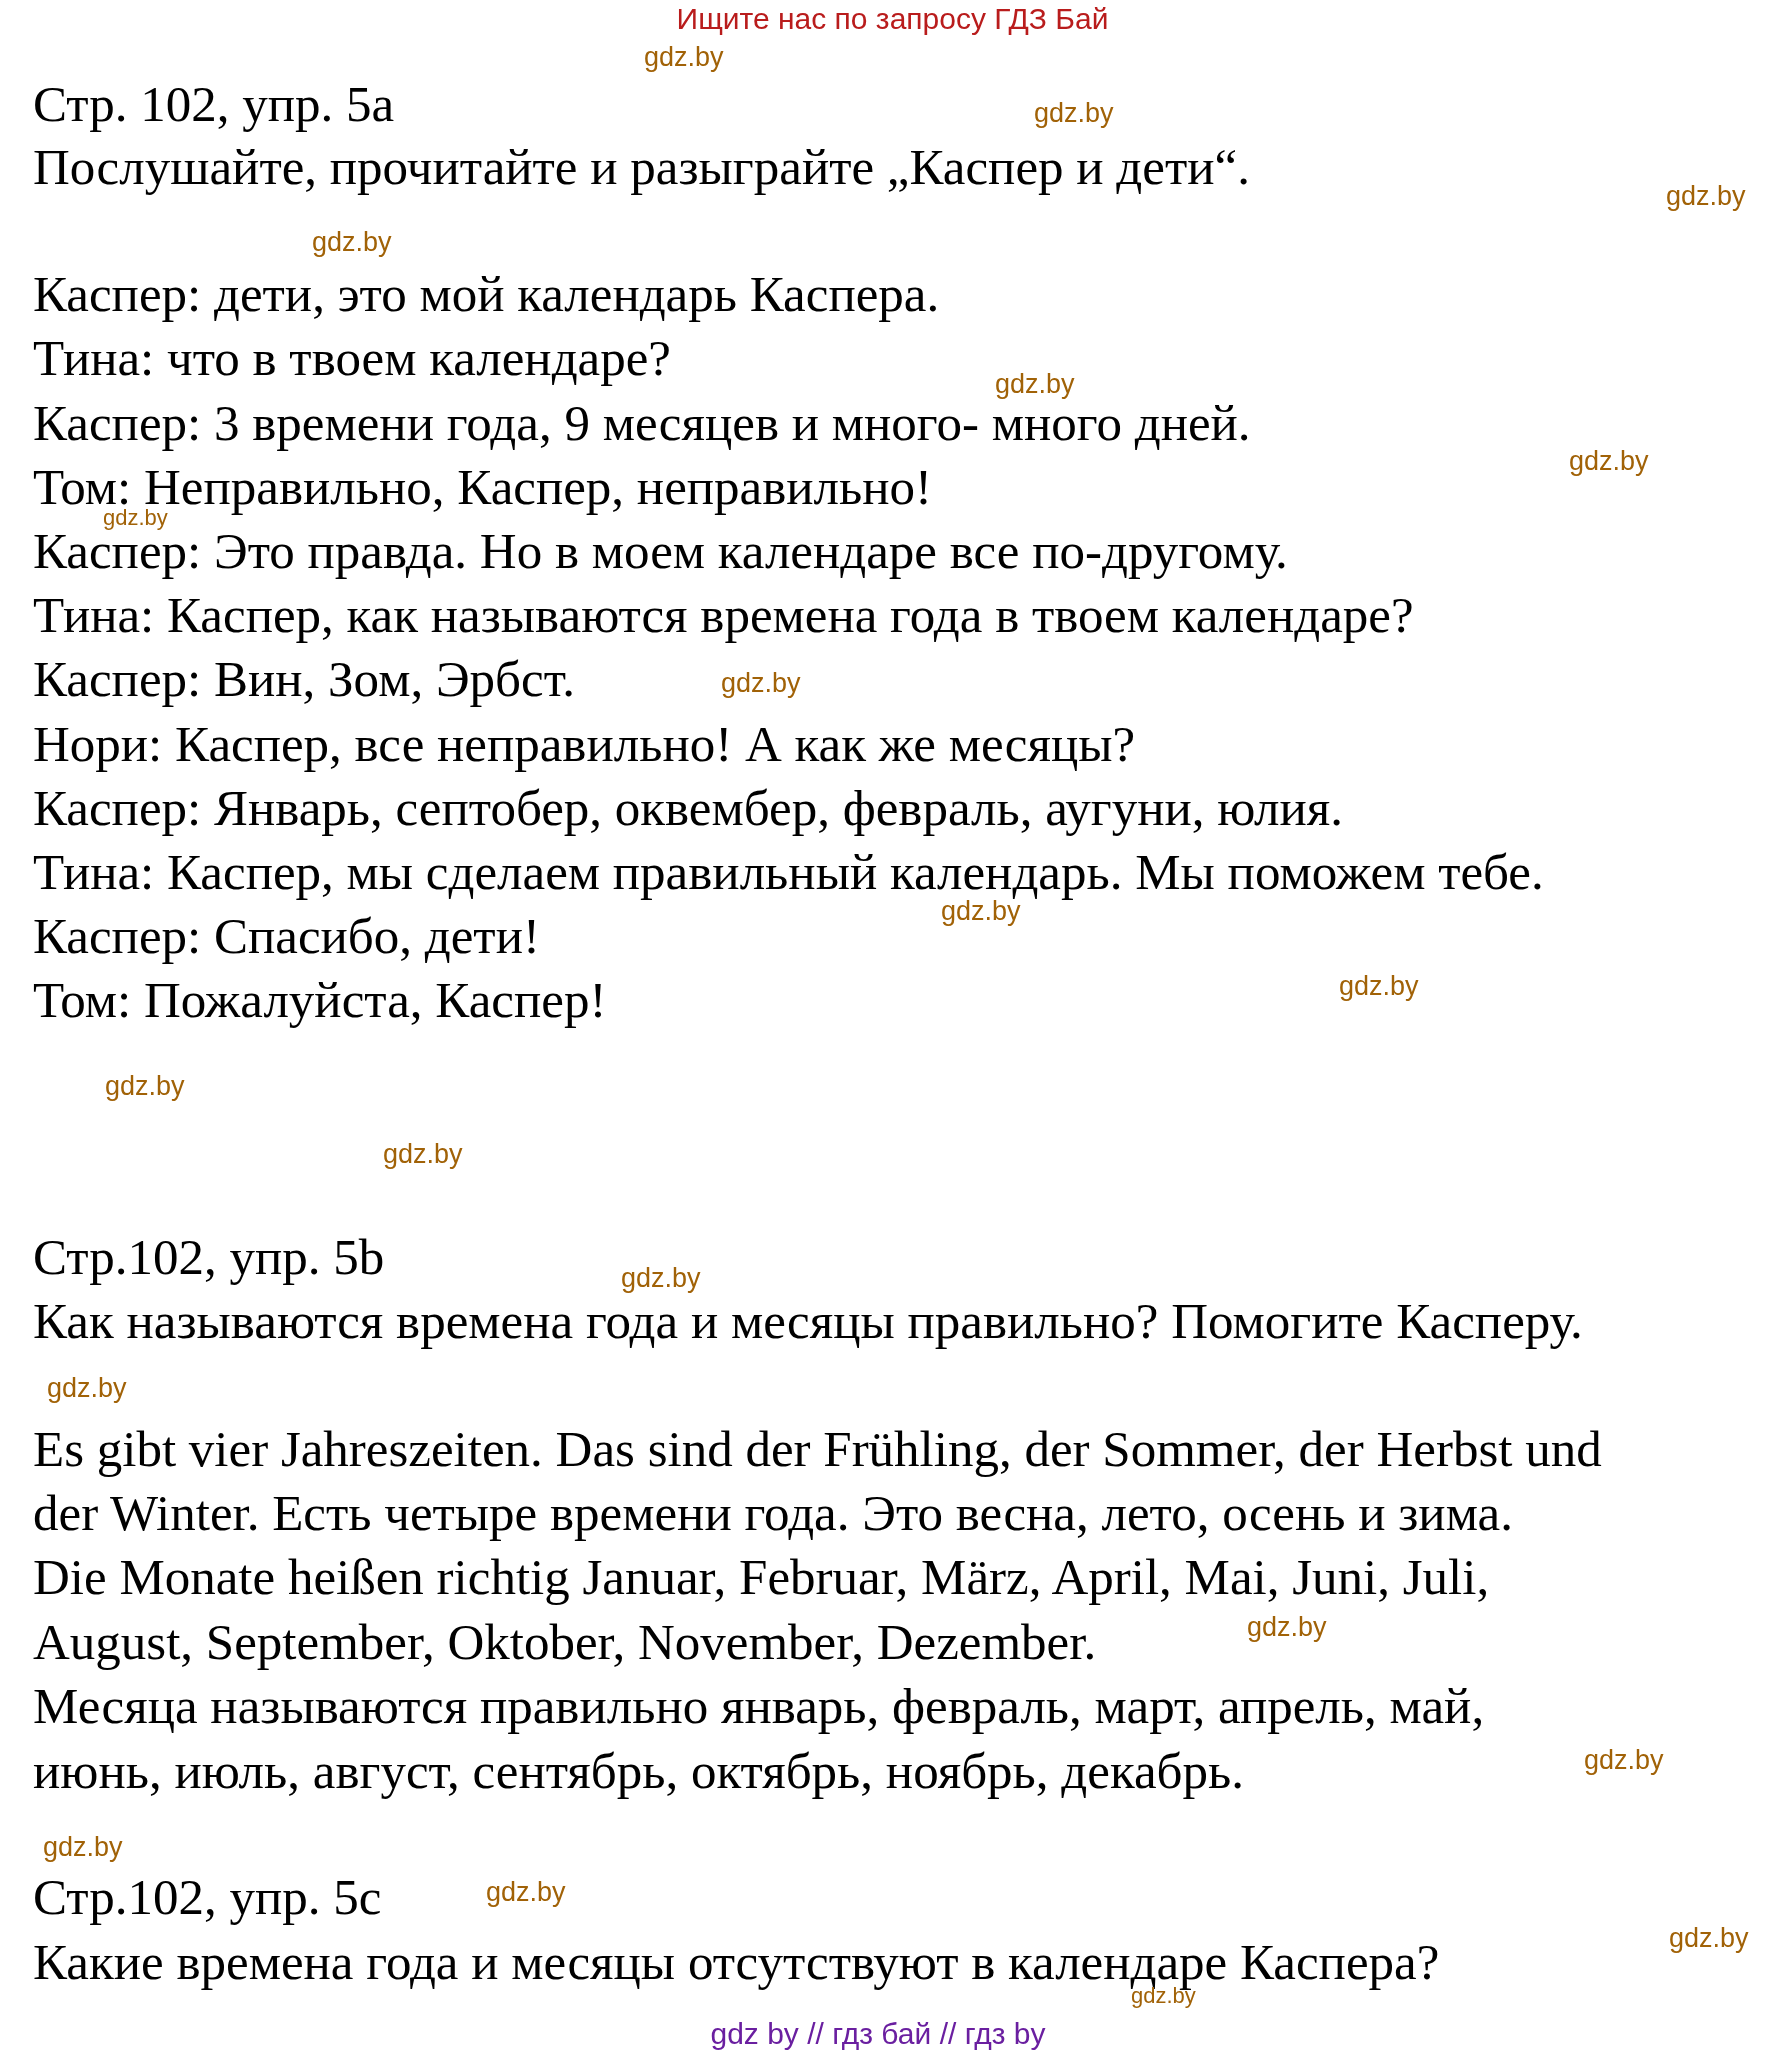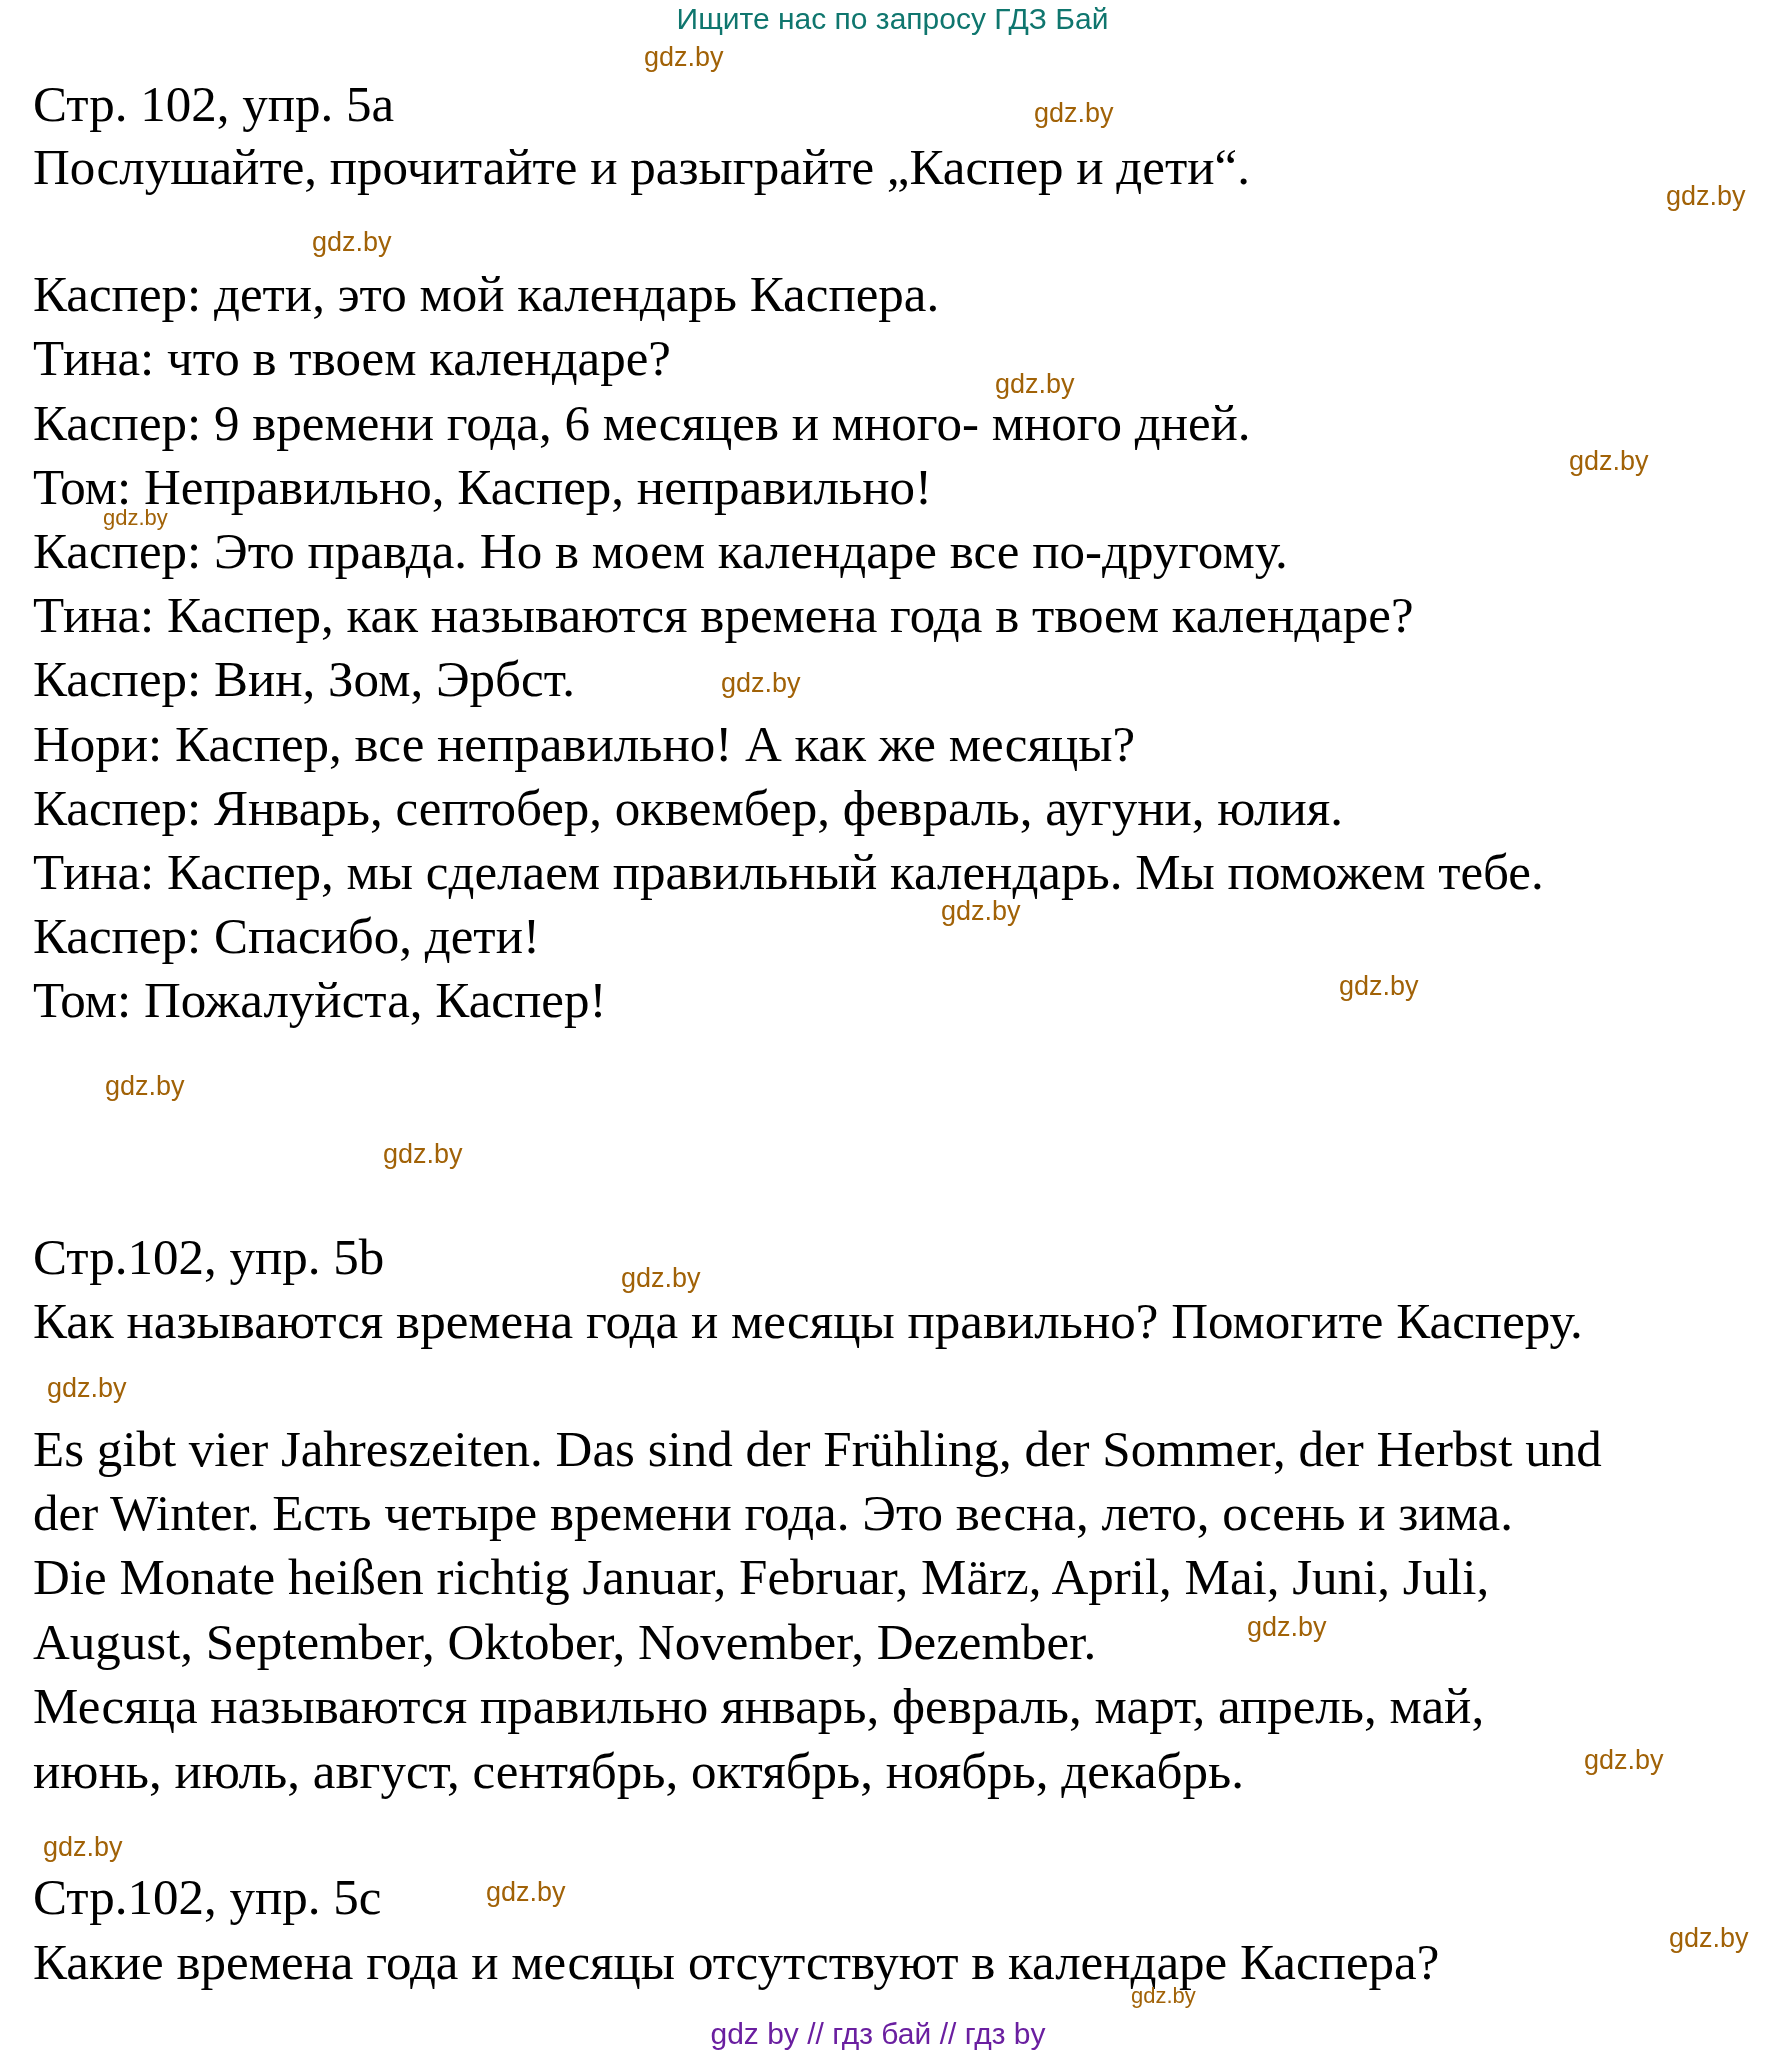--- a/index.html
+++ b/index.html
@@ -1,19 +1,19 @@
 <!DOCTYPE html>
 <html><head>
 <meta charset="utf-8">
 <style>
   html, body { margin: 0; padding: 0; background: #ffffff; }
   body { width: 1785px; height: 2068px; position: relative; overflow: hidden; }
   .banner {
     position: absolute; left: 0; width: 1785px; top: 1.9px; text-align: center;
-    font-family: "Liberation Sans", sans-serif; font-size: 30px; color: #0f766e;
+    font-family: "Liberation Sans", sans-serif; font-size: 30px; color: #b91c1c;
   }
   .footer {
     position: absolute; left: 0; width: 1756px; top: 2017px; text-align: center;
     font-family: "Liberation Sans", sans-serif; font-size: 30px; color: #6a1fa0;
   }
   .line {
     position: absolute; left: 33px; white-space: nowrap;
     font-family: "Liberation Serif", serif; font-size: 51px; color: #000; line-height: 1;
   }
   .wm {
@@ -25,21 +25,21 @@
 </head>
 <body>
 
 <div class="banner">Ищите нас по запросу ГДЗ Бай</div>
 
 <div class="line" style="top:79px">Стр. 102, упр. 5а</div>
 <div class="line" style="top:142px">Послушайте, прочитайте и разыграйте „Каспер и дети“.</div>
 
 <div class="line" style="top:269px">Каспер: дети, это мой календарь Каспера.</div>
 <div class="line" style="top:333px">Тина: что в твоем календаре?</div>
-<div class="line" style="top:398px">Каспер: 9 времени года, 6 месяцев и много- много дней.</div>
+<div class="line" style="top:398px">Каспер: 3 времени года, 9 месяцев и много- много дней.</div>
 <div class="line" style="top:462px">Том: Неправильно, Каспер, неправильно!</div>
 <div class="line" style="top:526px">Каспер: Это правда. Но в моем календаре все по-другому.</div>
 <div class="line" style="top:590px">Тина: Каспер, как называются времена года в твоем календаре?</div>
 <div class="line" style="top:654px">Каспер: Вин, Зом, Эрбст.</div>
 <div class="line" style="top:719px">Нори: Каспер, все неправильно! А как же месяцы?</div>
 <div class="line" style="top:783px">Каспер: Январь, септобер, оквембер, февраль, аугуни, юлия.</div>
 <div class="line" style="top:847px">Тина: Каспер, мы сделаем правильный календарь. Мы поможем тебе.</div>
 <div class="line" style="top:911px">Каспер: Спасибо, дети!</div>
 <div class="line" style="top:975px">Том: Пожалуйста, Каспер!</div>
 

